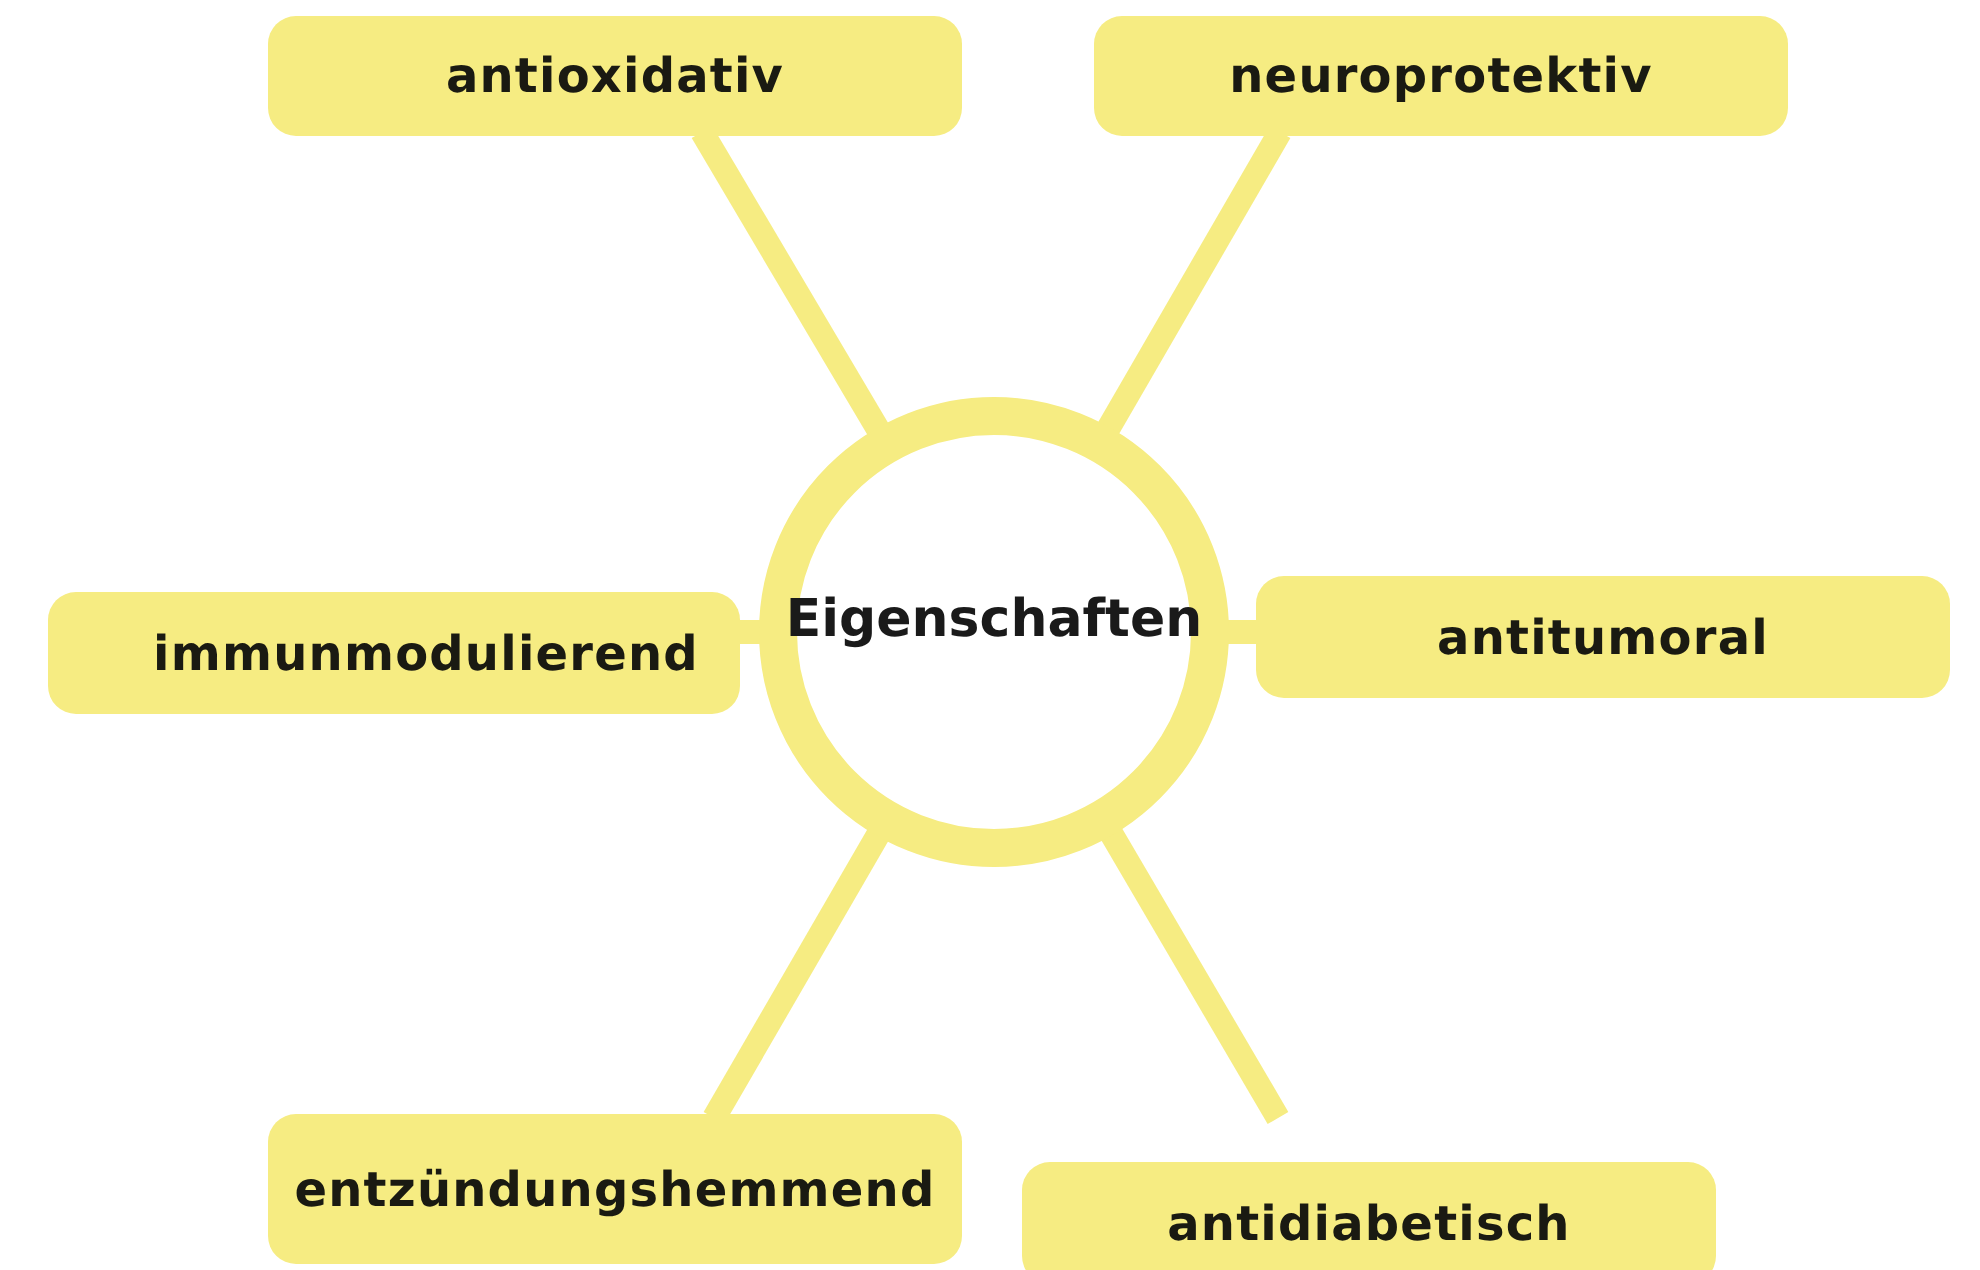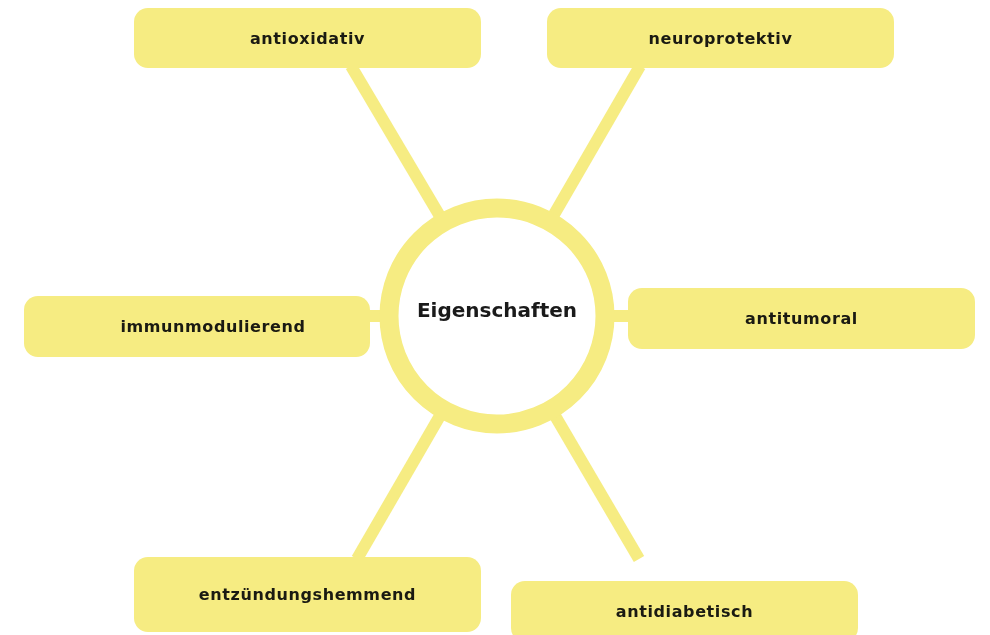--- a/index.html
+++ b/index.html
@@ -1,25 +1,25 @@
 <!DOCTYPE html>
 <html><head>
 <meta charset="utf-8">
 <style>
   html, body { margin:0; padding:0; background:#ffffff; }
   body { width:990px; height:635px; position:relative; overflow:hidden;
          font-family:"DejaVu Sans", sans-serif; }
   svg.links { position:absolute; left:0; top:0; width:990px; height:635px; }
   .node { position:absolute; background:#F6EC82; border-radius:14px;
           display:flex; align-items:center; justify-content:center;
-          font-weight:bold; font-size:16px; color:#1a1a12; letter-spacing:0.6px;
+          font-weight:bold; font-size:24px; color:#1a1a12; letter-spacing:0.6px;
           box-sizing:border-box; }
   .center-label { position:absolute; left:397px; top:290px; width:200px; height:40px;
           display:flex; align-items:center; justify-content:center;
-          font-weight:bold; font-size:20px; color:#1a1a1a; }
+          font-weight:bold; font-size:26px; color:#1a1a1a; }
 </style>
 </head>
 <body>
 
 <svg class="links" viewBox="0 0 990 635">
   <g stroke="#F6EC82" stroke-width="12" fill="none">
     <line x1="351" y1="66" x2="441" y2="218"></line>
     <line x1="640" y1="66" x2="552" y2="218"></line>
     <line x1="368" y1="316" x2="384" y2="316"></line>
     <line x1="612" y1="316" x2="630" y2="316"></line>

